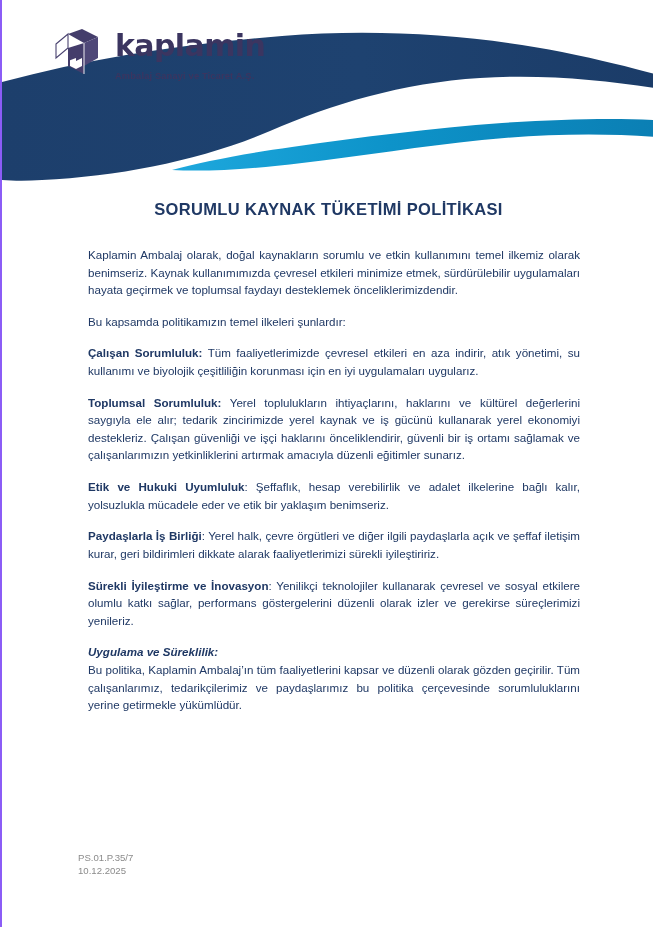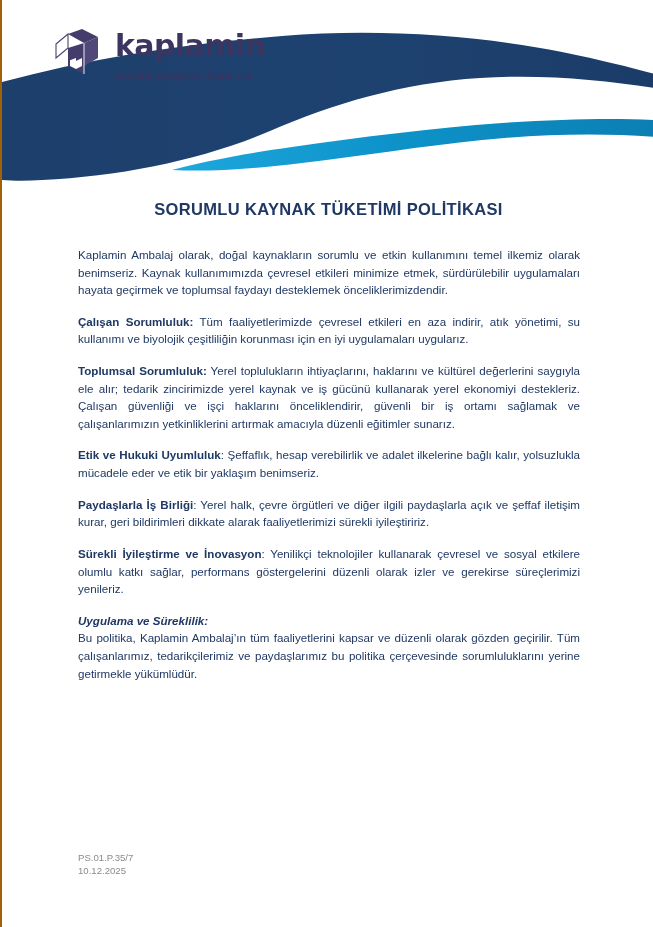--- a/index.html
+++ b/index.html
@@ -9,21 +9,21 @@
   }
   body {
     font-family: "Liberation Sans", sans-serif;
   }
   .page {
     position: relative;
     width: 653px;
     height: 927px;
     background: #ffffff;
     overflow: hidden;
-    border-left: 2px solid #a16207;
+    border-left: 2px solid #8b5cf6;
     box-sizing: border-box;
   }
 
   
   .header {
     position: absolute;
     top: 0;
     left: 0;
     width: 653px;
     height: 190px;
@@ -87,21 +87,21 @@
     position: absolute;
     top: 246px;
     left: 76px;
     width: 502px;
   }
   .para {
     font-size: 11.6px;
     line-height: 1.52;
     color: #1f3864;
     text-align: justify;
-    margin: 0 0 14px 0;
+    margin: 0 0 14px 10px;
   }
   .para.last {
     margin-bottom: 0;
   }
   .para.left {
     text-align: left;
   }
   .lead-bold {
     font-weight: bold;
   }
@@ -180,20 +180,23 @@
   </div>
 
   <div class="doc-title">SORUMLU KAYNAK TÜKETİMİ POLİTİKASI</div>
 
   <div class="content">
 
     <p class="para">
       <span>Kaplamin Ambalaj olarak, doğal kaynakların sorumlu ve etkin kullanımını temel ilkemiz olarak benimseriz. Kaynak kullanımımızda çevresel etkileri minimize etmek, sürdürülebilir uygulamaları hayata geçirmek ve toplumsal faydayı desteklemek önceliklerimizdendir.</span>
     </p>
 
+    <p class="para left">
+      <span>Bu kapsamda politikamızın temel ilkeleri şunlardır:</span>
+    </p>
 
     <p class="para">
       <span class="lead-bold">Çalışan Sorumluluk:</span><span> Tüm faaliyetlerimizde çevresel etkileri en aza indirir, atık yönetimi, su kullanımı ve biyolojik çeşitliliğin korunması için en iyi uygulamaları uygularız.</span>
     </p>
 
     <p class="para">
       <span class="lead-bold">Toplumsal Sorumluluk:</span><span> Yerel toplulukların ihtiyaçlarını, haklarını ve kültürel değerlerini saygıyla ele alır; tedarik zincirimizde yerel kaynak ve iş gücünü kullanarak yerel ekonomiyi destekleriz. Çalışan güvenliği ve işçi haklarını önceliklendirir, güvenli bir iş ortamı sağlamak ve çalışanlarımızın yetkinliklerini artırmak amacıyla düzenli eğitimler sunarız.</span>
     </p>
 
 

